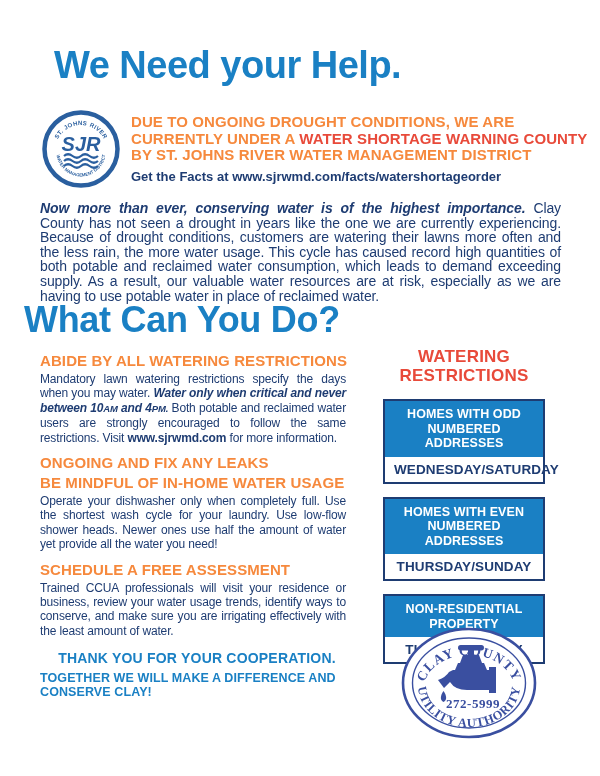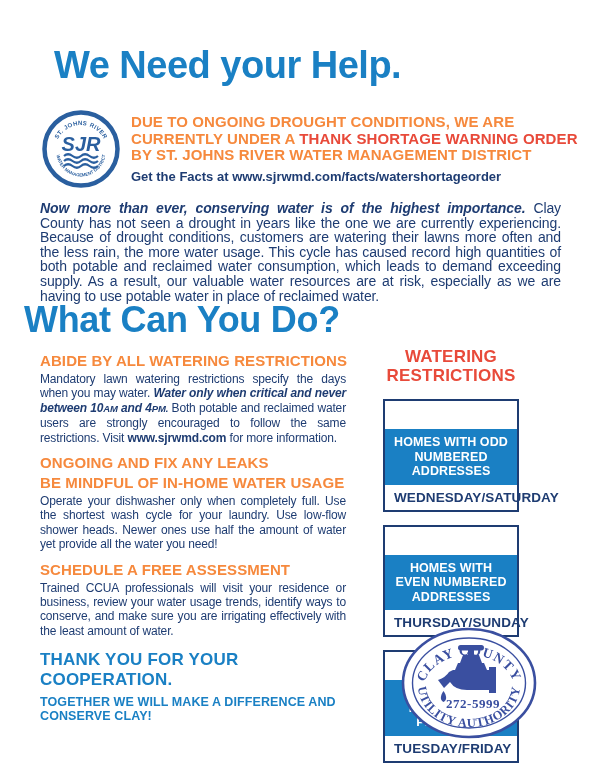--- a/index.html
+++ b/index.html
@@ -38,28 +38,28 @@
   }
   .col-left{position:absolute;left:40px;top:352px;width:314px;}
   .sec-head{margin:0 0 2px 0;font-size:15px;line-height:18px;font-weight:bold;color:var(--orange);letter-spacing:0.1px;}
   .sec-body{
     margin:0 8px 9px 0;font-size:12px;line-height:14.4px;letter-spacing:-0.15px;
     color:var(--navy);text-align:justify;
   }
   .emph{font-weight:bold;font-style:italic;}
   .sc{font-size:9.5px;}
   .url-bold{font-weight:bold;}
-  .thanks{margin-top:12px;font-size:17px;font-weight:bold;color:var(--blue);letter-spacing:0.2px;}
+  .thanks{margin-top:12px;font-size:14px;font-weight:bold;color:var(--blue);letter-spacing:0.2px;text-align:center;}
   .together{margin-top:5px;font-size:12.5px;font-weight:bold;color:var(--blue);letter-spacing:0.1px;}
-  .col-right{position:absolute;left:383px;top:347px;width:136px;}
+  .col-right{position:absolute;left:383px;top:347px;width:162px;}
   .restrict-head{text-align:center;font-size:17px;font-weight:bold;color:var(--red);line-height:19px;margin-bottom:14px;letter-spacing:0.2px;}
   .rbox{border:2px solid var(--navy);margin-bottom:13px;background:#fff;}
   .rbox-head{
     background:var(--blue);color:#ffffff;font-weight:bold;font-size:12.5px;
-    line-height:14.5px;text-align:center;padding:6px 8px;letter-spacing:0.1px;margin-top:28px;
+    line-height:14.5px;text-align:center;padding:6px 8px;letter-spacing:0.1px;
   }
   .rbox-days{color:var(--navy);font-weight:bold;font-size:13.5px;text-align:center;padding:5px 9px;letter-spacing:0.1px;}
   .ccua-logo{position:absolute;left:399px;top:624px;width:140px;height:118px;}
 </style>
 </head>
 <body>
 
 <div class="page">
 
   <h1 class="title">We Need your Help.</h1>
@@ -79,21 +79,21 @@
       </text>
       <text x="39" y="41" text-anchor="middle" font-family="Liberation Sans, sans-serif" font-size="20" font-weight="bold" font-style="italic" fill="#2a5f9f">SJR</text>
       <g stroke="#2a5f9f" stroke-width="2.2" fill="none">
         <path d="M22,46 q4,-3.5 8.5,0 t8.5,0 t8.5,0 t8.5,0"></path>
         <path d="M22,51 q4,-3.5 8.5,0 t8.5,0 t8.5,0 t8.5,0"></path>
         <path d="M22,56 q4,-3.5 8.5,0 t8.5,0 t8.5,0 t8.5,0"></path>
       </g>
     </svg>
     <div class="alert-text">
       <div class="alert-line">DUE TO ONGOING DROUGHT CONDITIONS, WE ARE</div>
-      <div class="alert-line"><span>CURRENTLY UNDER A </span><span class="red-em">THANK SHORTAGE WARNING ORDER</span></div>
+      <div class="alert-line"><span>CURRENTLY UNDER A </span><span class="red-em">WATER SHORTAGE WARNING COUNTY</span></div>
       <div class="alert-line">BY ST. JOHNS RIVER WATER MANAGEMENT DISTRICT</div>
       <div class="facts"><span>Get the Facts at </span><span class="url">www.sjrwmd.com/facts/watershortageorder</span></div>
     </div>
   </div>
 
   <p class="intro"><span class="lead">Now more than ever, conserving water is of the highest importance.</span><span> Clay County has not seen a drought in years like the one we are currently experiencing. Because of drought conditions, customers are watering their lawns more often and the less rain, the more water usage. This cycle has caused record high quantities of both potable and reclaimed water consumption, which leads to demand exceeding supply. As a result, our valuable water resources are at risk, especially as we are having to use potable water in place of reclaimed water.</span></p>
 
   <h2 class="what-heading">What Can You Do?</h2>
 
   <div class="col-left">

